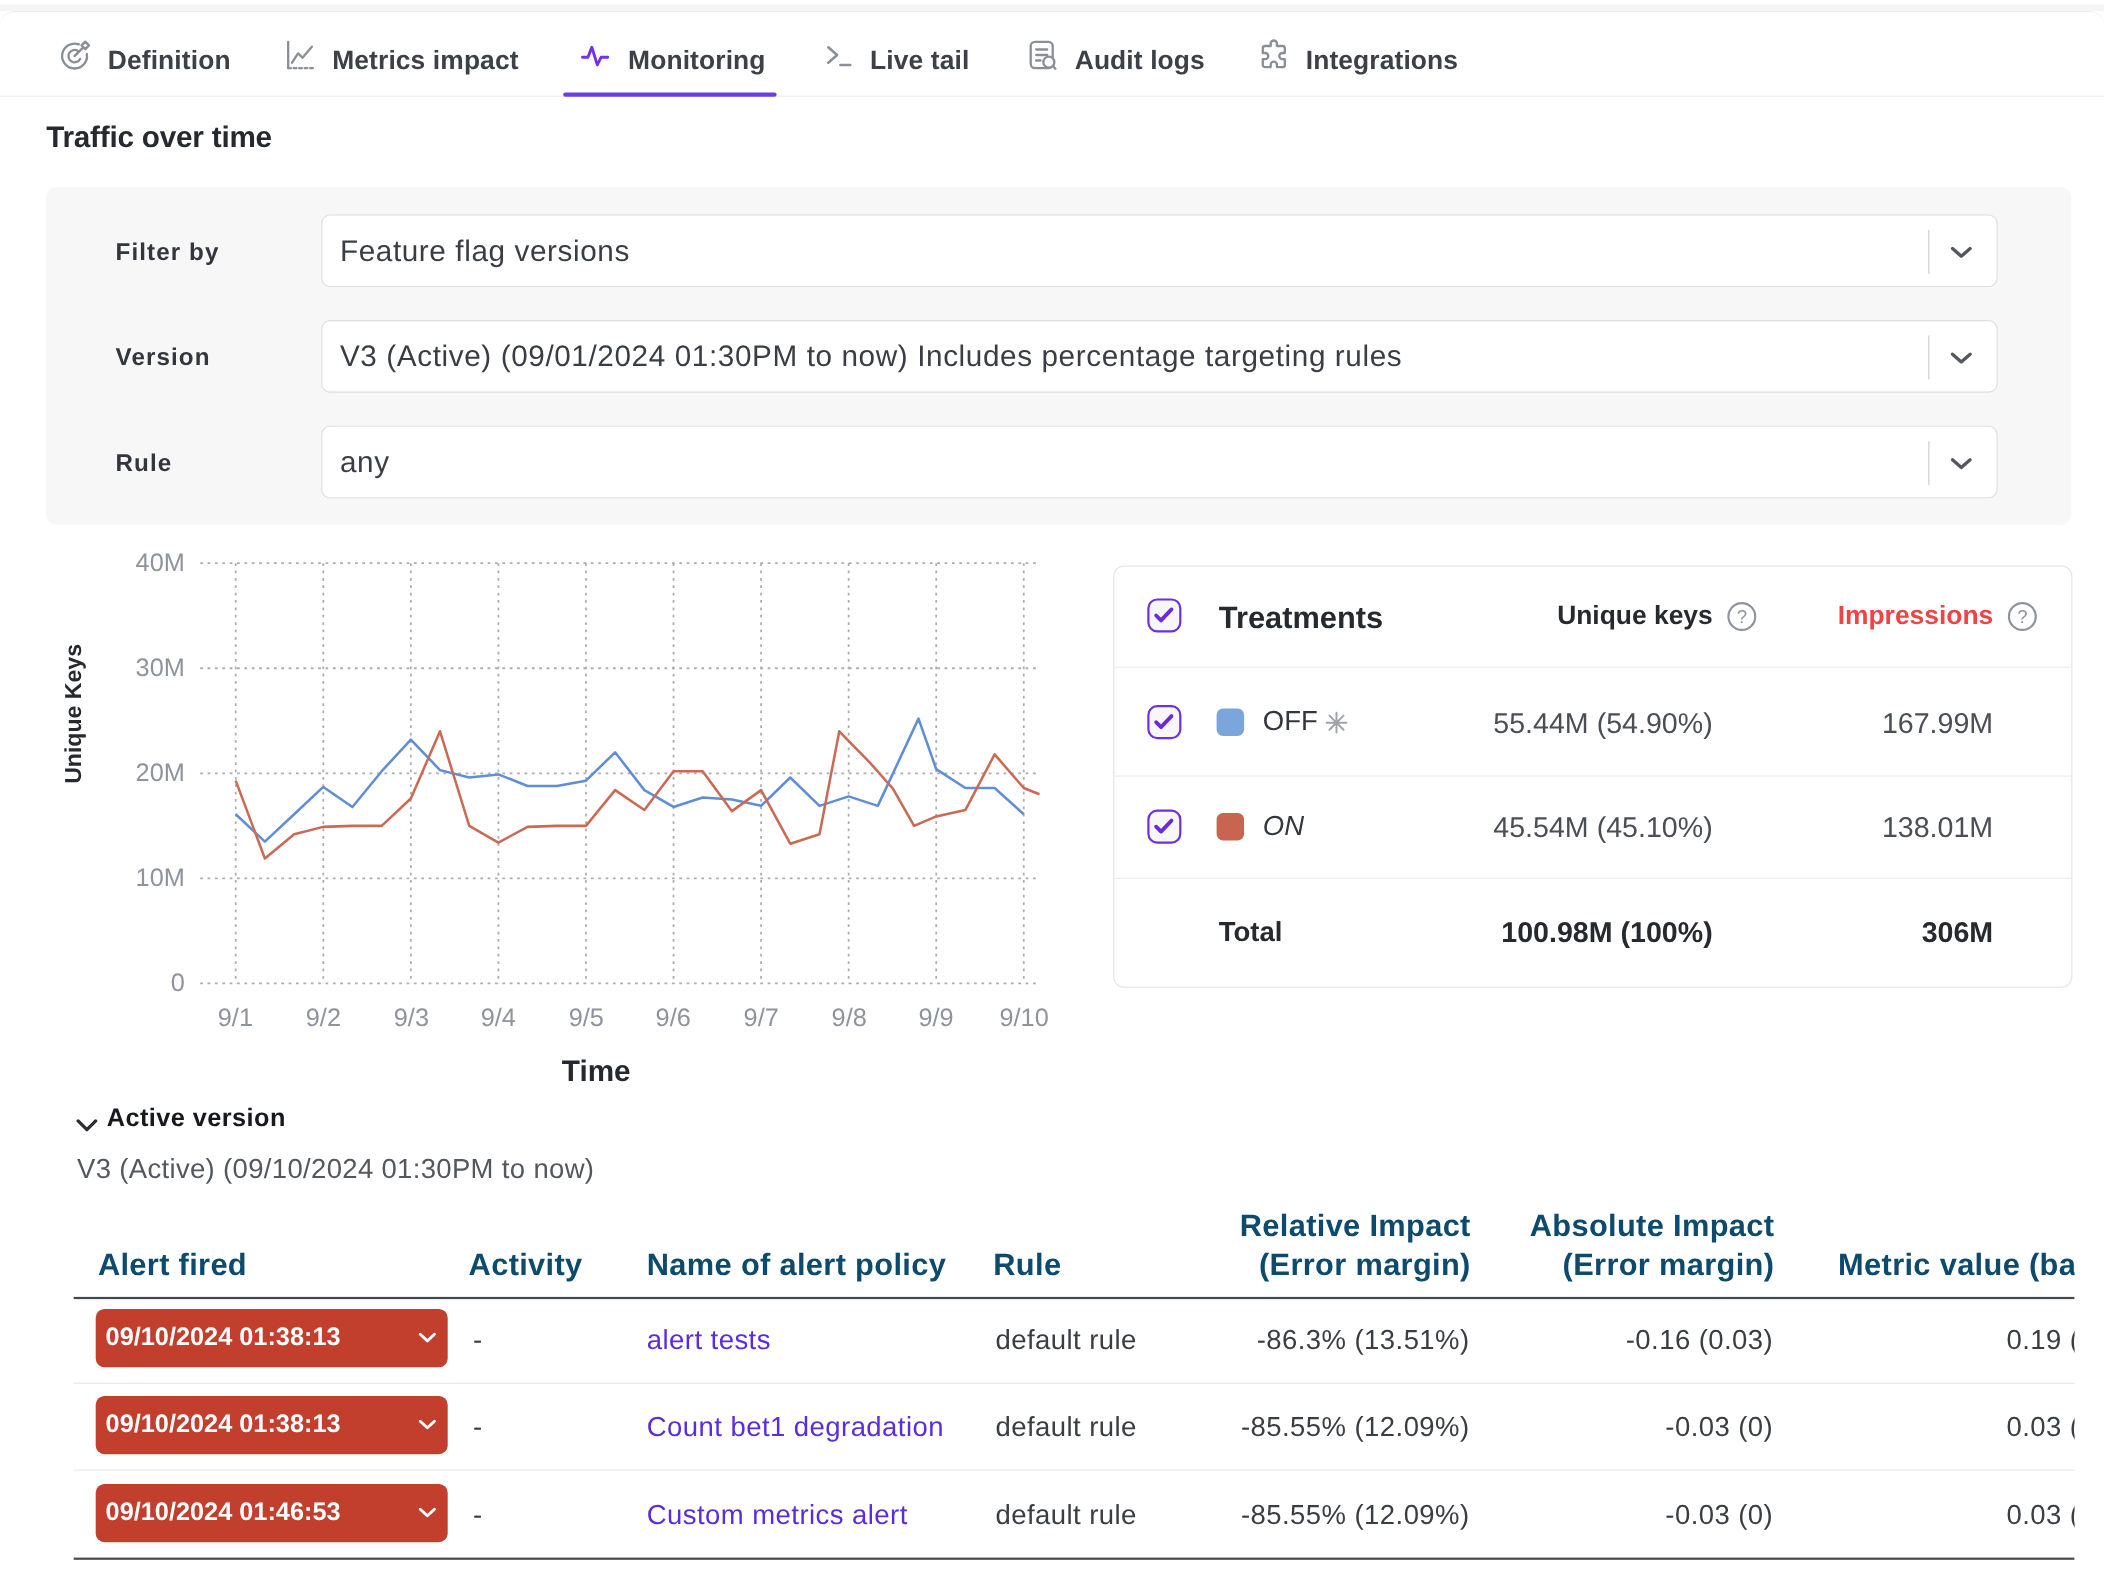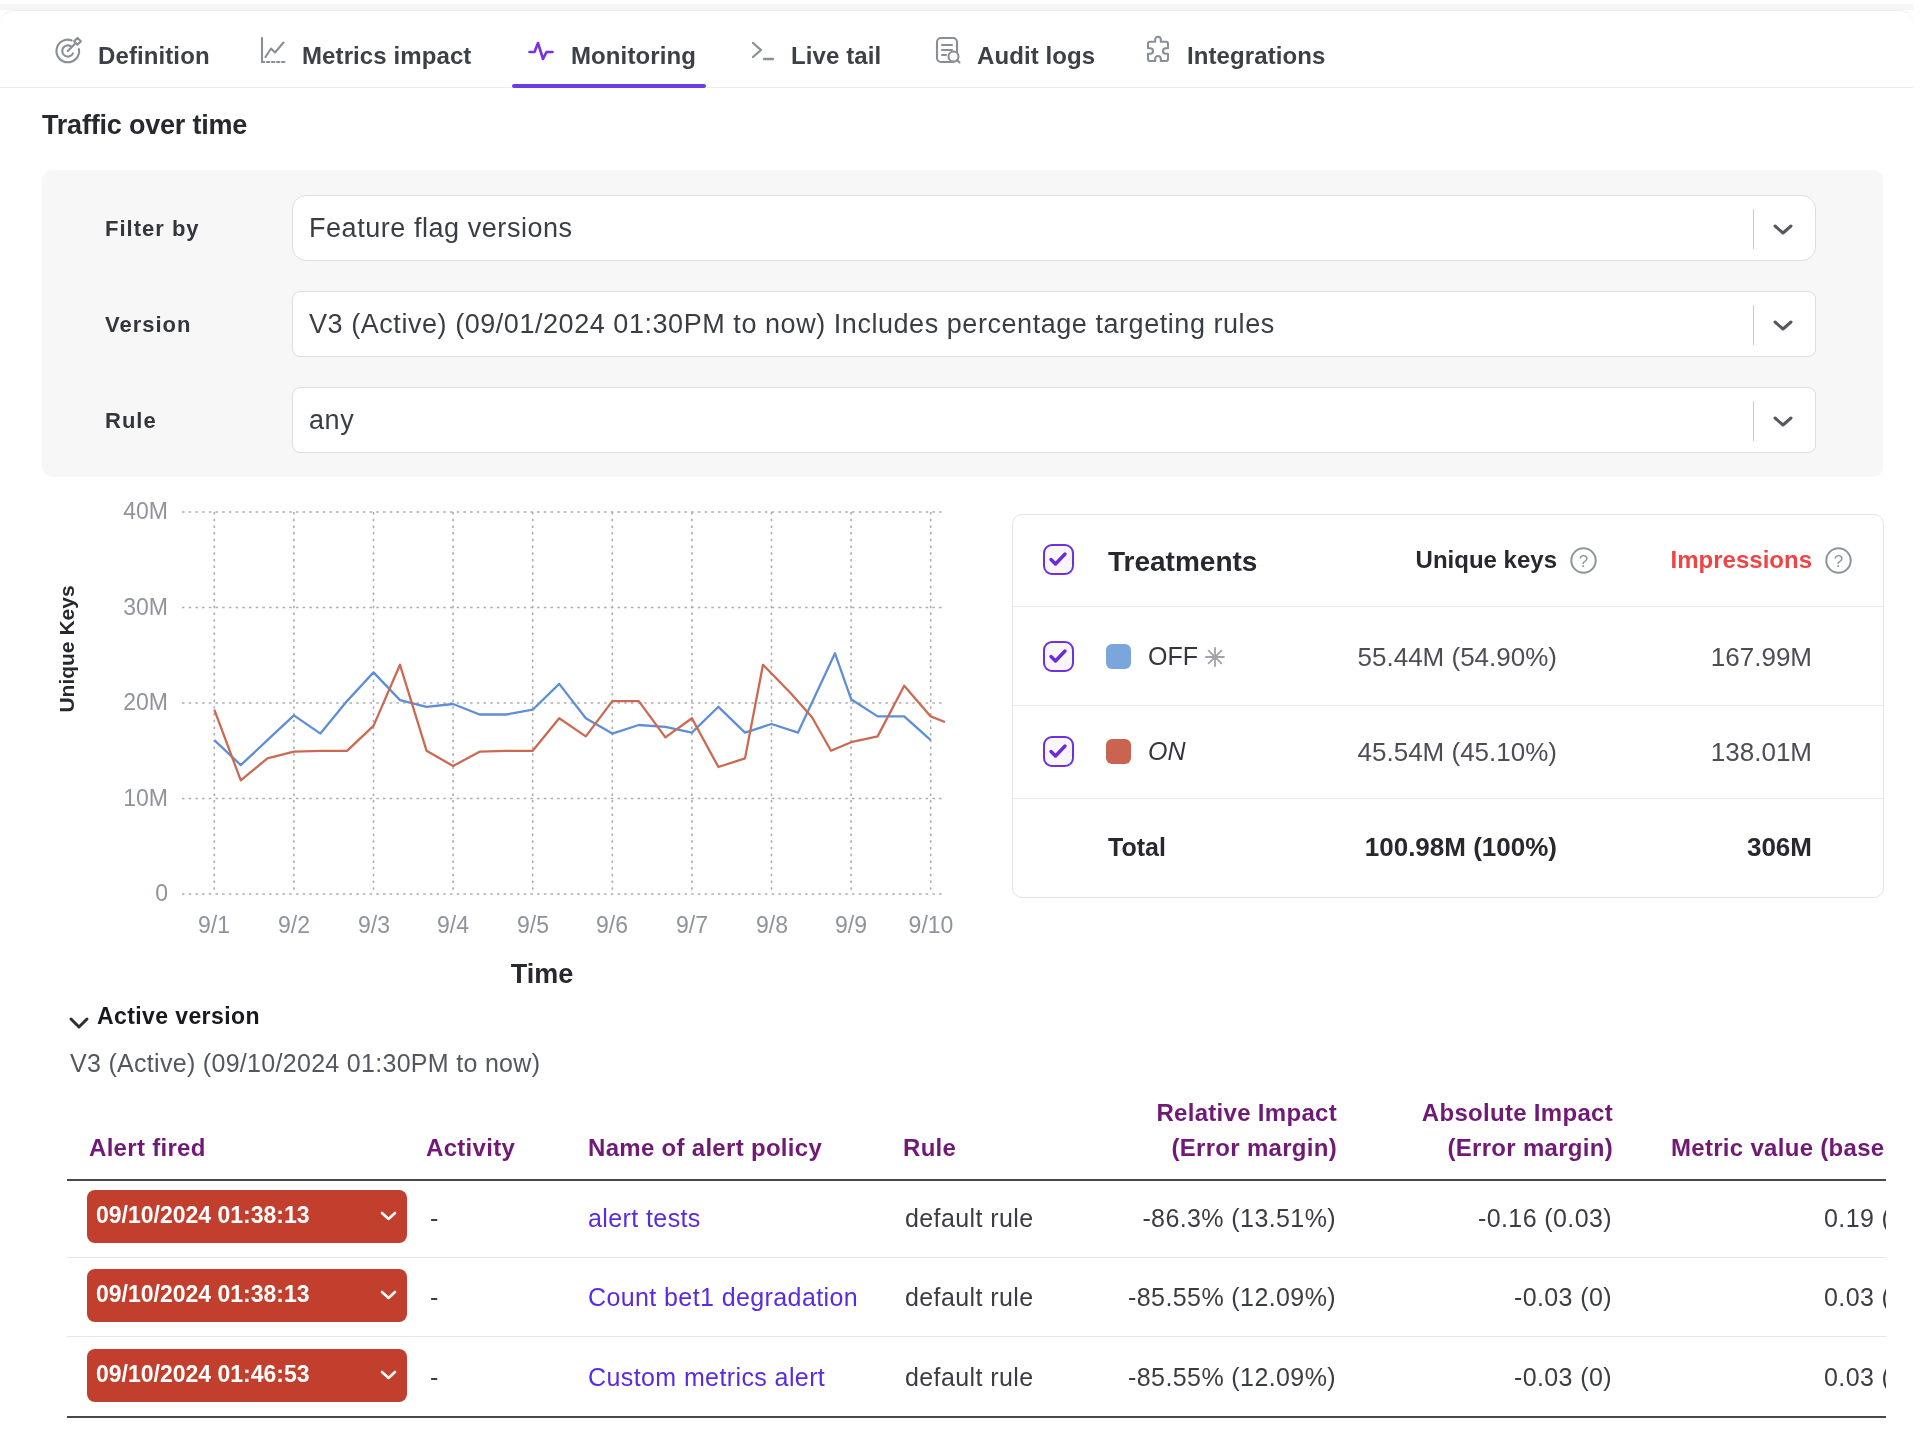--- a/index.html
+++ b/index.html
@@ -28,21 +28,21 @@
 .lsep { position:absolute; left:0; width:100%; height:1px; background:#eaebed; }
 .cb { position:absolute; width:31px; height:31px; border:2.5px solid #6d31e0; border-radius:9px; background:#f7f6f9; }
 .sw { position:absolute; width:25px; height:25px; border-radius:6px; background-image:radial-gradient(rgba(0,0,0,0.18) 1px, transparent 1.2px); background-size:4px 4px; }
 .ltx { position:absolute; font-size:25px; color:#33363c; white-space:nowrap; }
 .lval { position:absolute; font-size:26px; color:#4b4e54; white-space:nowrap; }
 .qm { position:absolute; width:27px; height:27px; }
 .avchev { left:68px; top:1014px; }
 .h2 { left:97px; top:1003px; font-size:23px; font-weight:700; color:#17191d; letter-spacing:0.4px; }
 .sub { left:70px; top:1049px; font-size:25px; color:#54575d; letter-spacing:0.3px; }
 .atable { left:0px; top:1090px; width:1886px; height:341px; overflow:hidden; }
-.ath { position:absolute; font-size:24px; font-weight:700; color:#701a75; white-space:nowrap; letter-spacing:0.3px; }
+.ath { position:absolute; font-size:28px; font-weight:700; color:#0c4a6e; white-space:nowrap; letter-spacing:0.3px; }
 .atd { position:absolute; font-size:25px; color:#3a3d42; white-space:nowrap; letter-spacing:0.4px; }
 .alink { position:absolute; font-size:25px; color:#5b2be0; white-space:nowrap; letter-spacing:0.4px; }
 .darkline { position:absolute; left:67px; width:1819px; height:2px; background:#45484e; }
 .lightline { position:absolute; left:67px; width:1819px; height:1px; background:#e6e7e9; }
 .rbtn { position:absolute; left:87px; width:320px; height:53px; background:#c23e2d; border-radius:8px; }
 .rbtn .bt { position:absolute; left:9px; top:12px; font-size:23px; font-weight:700; color:#fff; white-space:nowrap; }
 .rbtn svg { position:absolute; right:10px; top:21px; }
 </style>
 </head>
 <body>
@@ -92,21 +92,21 @@
     <svg class="ic" viewBox="0 0 30 30" fill="none" stroke="#8a8e96" stroke-width="2.1" stroke-linecap="round" stroke-linejoin="round">
       <path d="M12.2 4.6 a2.8 2.8 0 0 1 5.6 0 v2.2 h5.2 a2 2 0 0 1 2 2 v4.4 h-2.2 a2.8 2.8 0 0 0 0 5.6 h2.2 v5.2 a2 2 0 0 1 -2 2 h-5.2 v-2.2 a2.8 2.8 0 0 0 -5.6 0 v2.2 H7 a2 2 0 0 1 -2-2 v-5.2 H7.2 a2.8 2.8 0 0 0 0 -5.6 H5 V8.8 a2 2 0 0 1 2-2 h5.2 z"></path>
     </svg>
     <div class="tx">Integrations</div>
   </div>
   <div class="underline"></div>
 </div>
 <div class="abs h1">Traffic over time</div>
 <div class="abs panel">
   <div class="flabel" style="top:46px;">Filter by</div>
-  <div class="finput" style="top:25px;border-radius:14px;">
+  <div class="finput" style="top:25px;">
     <div class="val">Feature flag versions</div>
     <div class="sep"></div>
     <svg class="chv" width="20" height="11" viewBox="0 0 20 11" fill="none" stroke="#54575e" stroke-width="3" stroke-linecap="round" stroke-linejoin="round">
         <path d="M2 2 l8 7 8-7"></path>
       </svg>
   </div>
   <div class="flabel" style="top:142px;">Version</div>
   <div class="finput" style="top:121px;">
     <div class="val">V3 (Active) (09/01/2024 01:30PM to now) Includes percentage targeting rules</div>
     <div class="sep"></div>

